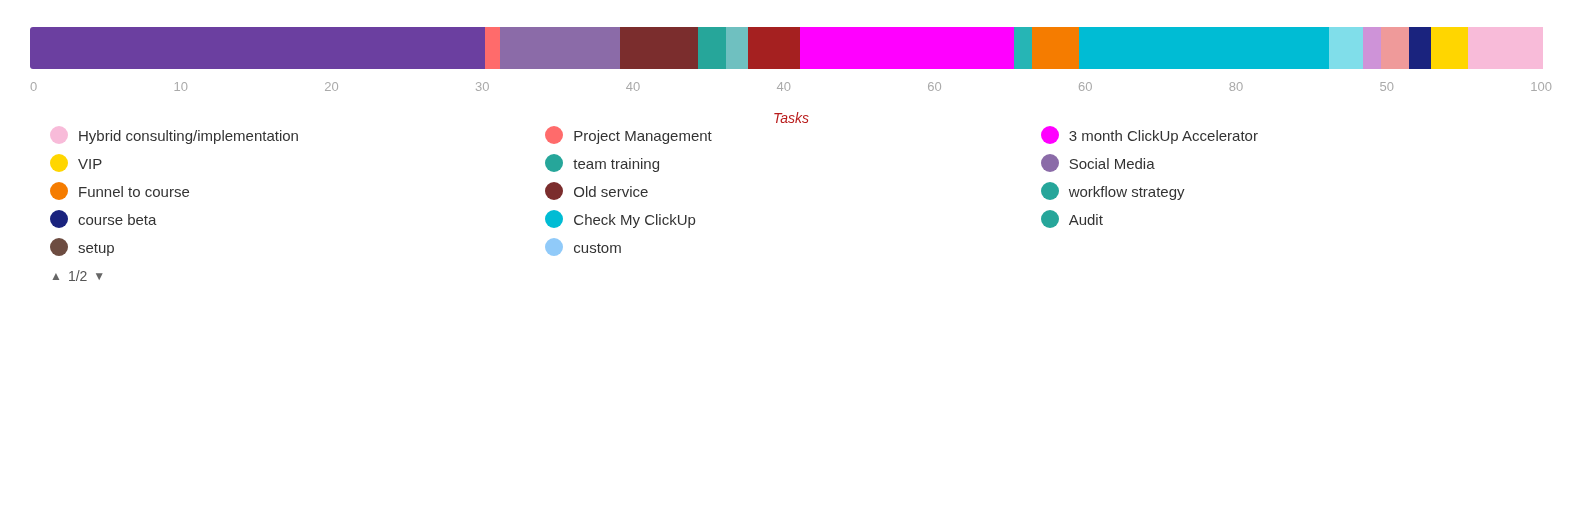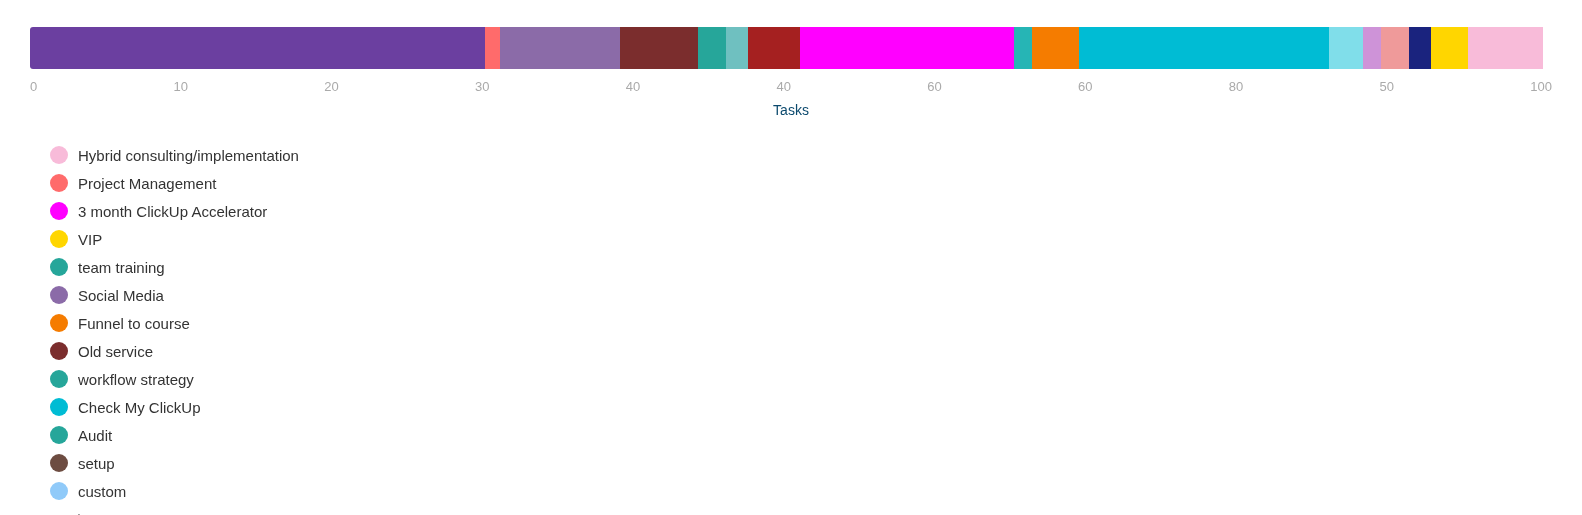--- a/index.html
+++ b/index.html
@@ -50,31 +50,31 @@
     }
 
     .axis-tick {
       font-size: 13px;
       color: #aaa;
       text-align: center;
     }
 
     .axis-label {
       text-align: center;
-      color: #0c4a6e;
+      color: #b91c1c;
       font-size: 14px;
-      margin-top: 8px;
+      margin-top: 16px;
+      font-style: italic;
     }
 
     
     .legend {
       display: grid;
-      grid-template-columns: repeat(1, 1fr);
+      grid-template-columns: repeat(3, 1fr);
       gap: 10px 4px;
-      margin-top: 28px;
       padding: 0 20px;
     }
 
     .legend-item {
       display: flex;
       align-items: center;
       gap: 10px;
       font-size: 15px;
       color: #333;
     }
@@ -178,20 +178,24 @@
       </div>
       <div class="legend-item">
         <div class="legend-dot" style="background-color: rgb(123, 45, 45);"></div>
         <span>Old service</span>
       </div>
       <div class="legend-item">
         <div class="legend-dot" style="background-color: rgb(38, 166, 154);"></div>
         <span>workflow strategy</span>
       </div>
       <div class="legend-item">
+        <div class="legend-dot" style="background-color: rgb(26, 35, 126);"></div>
+        <span>course beta</span>
+      </div>
+      <div class="legend-item">
         <div class="legend-dot" style="background-color: rgb(0, 188, 212);"></div>
         <span>Check My ClickUp</span>
       </div>
       <div class="legend-item">
         <div class="legend-dot" style="background-color: rgb(38, 166, 154);"></div>
         <span>Audit</span>
       </div>
       <div class="legend-item">
         <div class="legend-dot" style="background-color: rgb(109, 76, 65);"></div>
         <span>setup</span>

